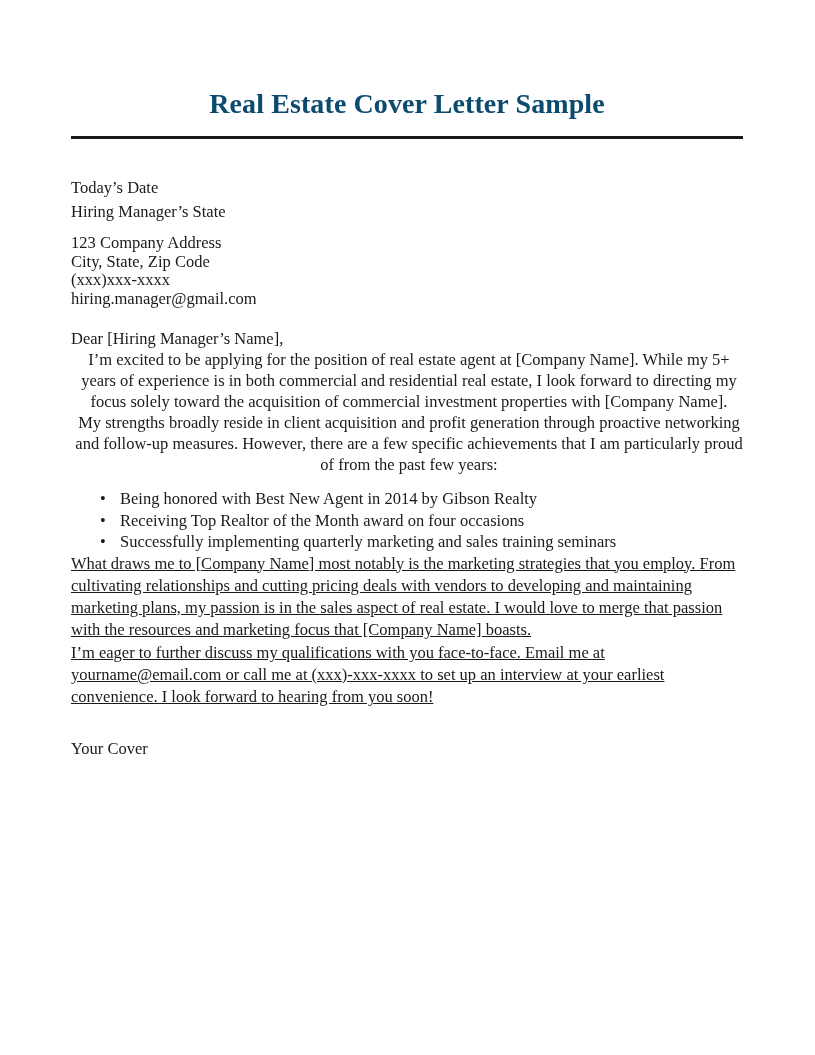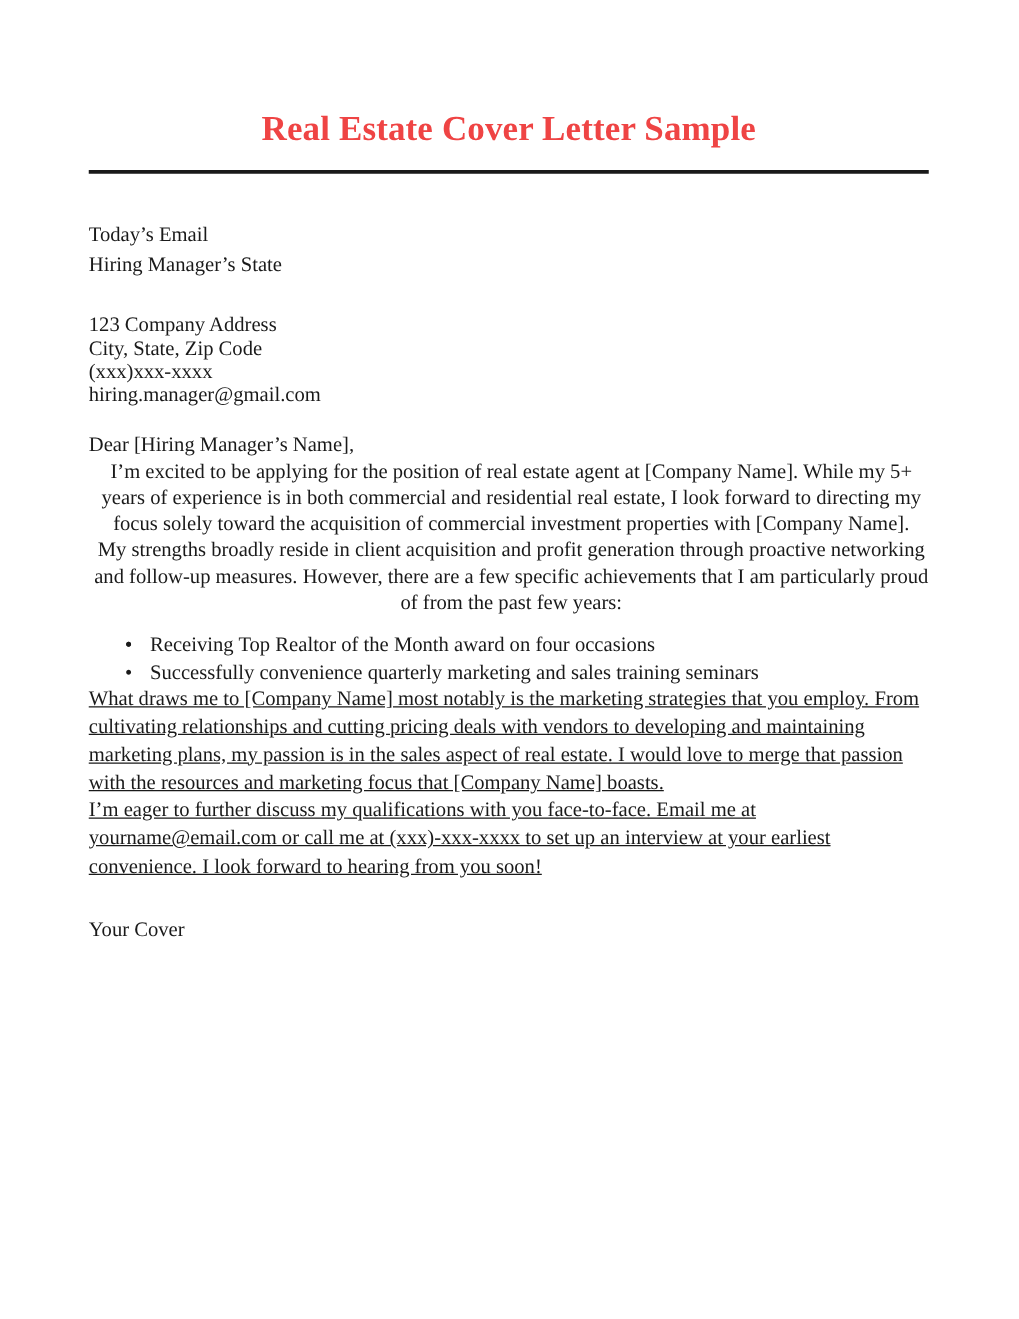--- a/index.html
+++ b/index.html
@@ -29,21 +29,21 @@
     top: 88px;
     width: 672px;
   }
   .doc-title {
     margin: 0;
     font-size: 28px;
     font-weight: bold;
     text-align: center;
     letter-spacing: 0.1px;
     line-height: 1.12;
-    color: #ef4444;
+    color: #0c4a6e;
   }
   .title-rule {
     margin-top: 17px;
     height: 3px;
     background: #1a1a1a;
     width: 100%;
   }
 
   
   .letter {
@@ -55,21 +55,21 @@
   }
 
   .addr-line {
     line-height: 24px;
     white-space: pre;
   }
   .addr-group-top {
     margin-bottom: 0;
   }
   .addr-block {
-    margin-top: 27px;
+    margin-top: 10px;
     font-family: Liberation Serif, serif;
   }
   .addr-block .addr-line {
     line-height: 18.5px;
   }
 
   .salutation {
     margin-top: 20px;
     line-height: 21px;
   }
@@ -121,48 +121,49 @@
 <div class="page">
 
   <div class="title-block">
     <h1 class="doc-title">Real Estate Cover Letter Sample</h1>
     <div class="title-rule"></div>
   </div>
 
   <div class="letter">
 
     <div class="addr-group-top">
-      <div class="addr-line">Today’s Email</div>
+      <div class="addr-line">Today’s Date</div>
       <div class="addr-line">Hiring Manager’s State</div>
     </div>
 
     <div class="addr-block">
       <div class="addr-line">123 Company Address</div>
       <div class="addr-line">City, State, Zip Code</div>
       <div class="addr-line">(xxx)xxx-xxxx</div>
       <div class="addr-line">hiring.manager@gmail.com</div>
     </div>
 
     <div class="salutation">Dear [Hiring Manager’s Name],</div>
 
     <p class="para para-gap-1">I’m excited to be applying for the position of real estate agent at [Company Name]. While my 5+ years of experience is in both commercial and residential real estate, I look forward to directing my focus solely toward the acquisition of commercial investment properties with [Company Name].</p>
 
     <p class="para para-gap-2">My strengths broadly reside in client acquisition and profit generation through proactive networking and follow-up measures. However, there are a few specific achievements that I am particularly proud of from the past few years:</p>
 
     <ul class="achievements">
       <li>
         <span class="bullet">•</span>
+        <span>Being honored with Best New Agent in 2014 by Gibson Realty</span>
       </li>
       <li>
         <span class="bullet">•</span>
         <span>Receiving Top Realtor of the Month award on four occasions</span>
       </li>
       <li>
         <span class="bullet">•</span>
-        <span>Successfully convenience quarterly marketing and sales training seminars</span>
+        <span>Successfully implementing quarterly marketing and sales training seminars</span>
       </li>
     </ul>
 
     <p class="para-loose para-loose-gap">What draws me to [Company Name] most notably is the marketing strategies that you employ. From cultivating relationships and cutting pricing deals with vendors to developing and maintaining marketing plans, my passion is in the sales aspect of real estate. I would love to merge that passion with the resources and marketing focus that [Company Name] boasts.</p>
 
     <p class="para-loose para-closing-gap">I’m eager to further discuss my qualifications with you face-to-face. Email me at yourname@email.com or call me at (xxx)-xxx-xxxx to set up an interview at your earliest convenience. I look forward to hearing from you soon!</p>
 
     <div class="signoff">
       <div class="sign-line">Your Cover</div>
     </div>

